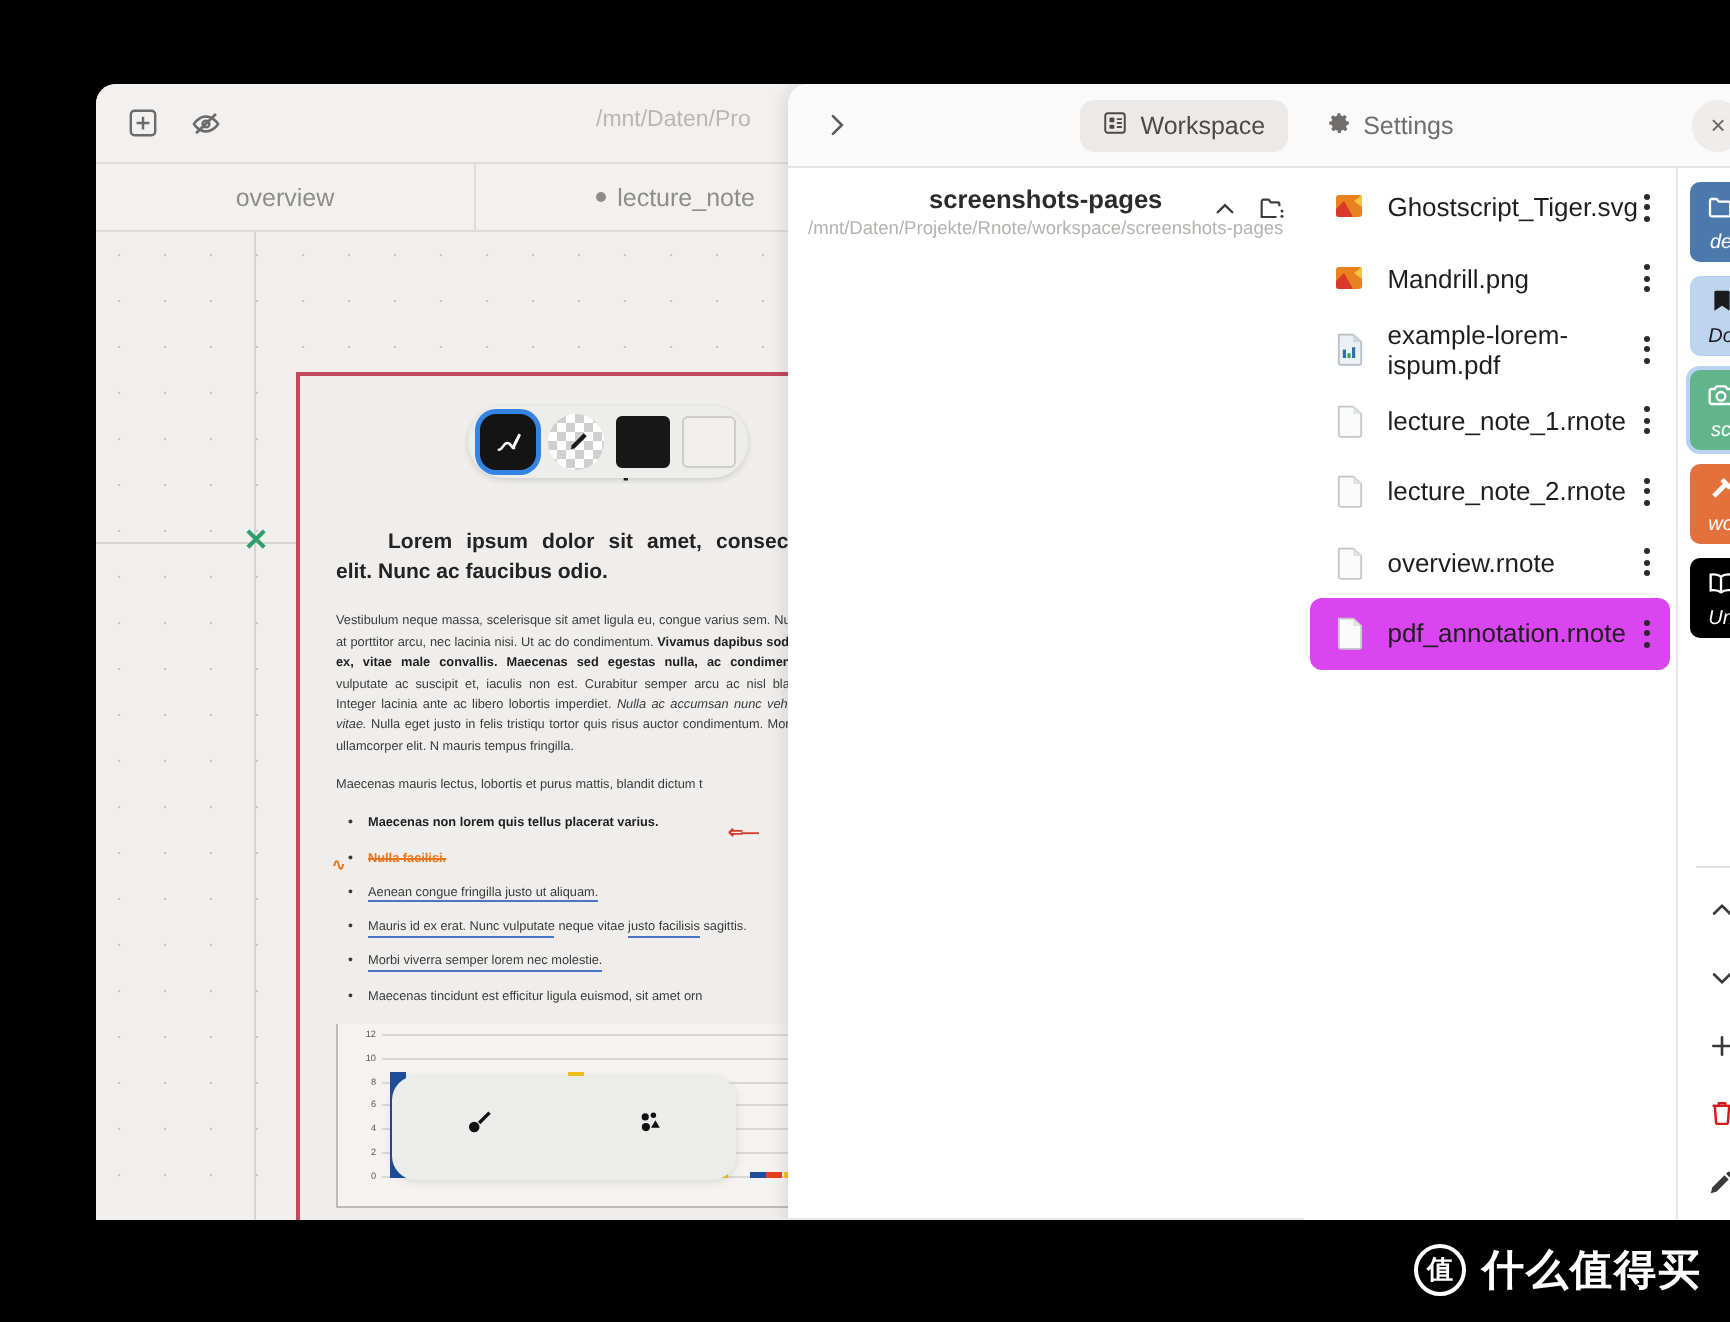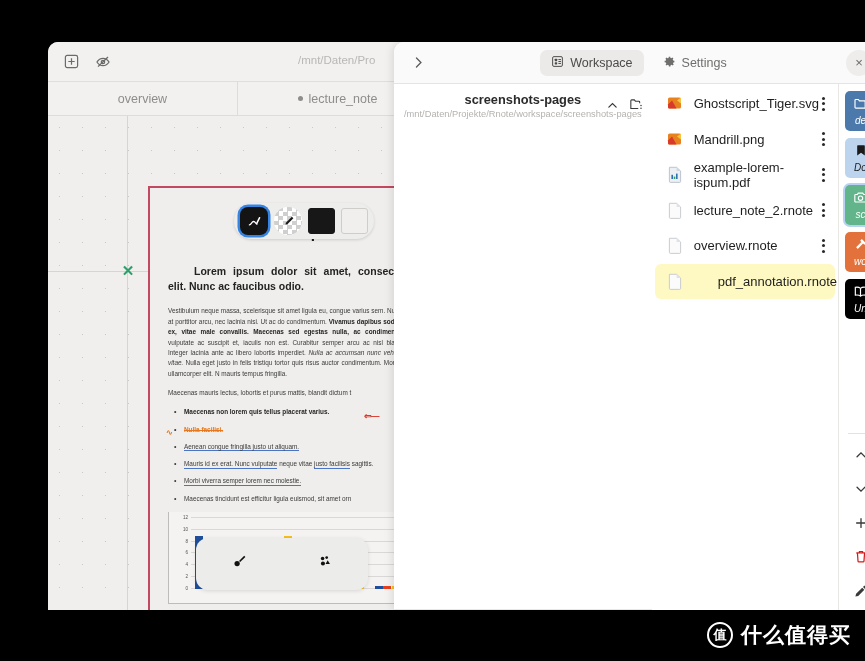--- a/index.html
+++ b/index.html
@@ -248,21 +248,21 @@
     color: #3c3b39;
   }
 
   .file-list { flex: 1; overflow: hidden; padding-top: 2px; }
   .file-row {
     position: relative; height: 35.5px;
     display: flex; align-items: center;
     padding: 0 10px 0 12px; margin: 0 3px;
     border-radius: 6px;
   }
-  .file-row.selected { background: #fef9c3; gap: 24px; }
+  .file-row.selected { background: #d946ef; }
   .file-icon {
     width: 16px; height: 18px; flex: none; margin-right: 11px;
     display: flex; align-items: center; justify-content: center;
   }
   .file-name { font-size: 13px; color: #1e1e1e; flex: 1; }
   .kebab {
     width: 3px; display: flex; flex-direction: column;
     gap: 2.4px; align-items: center;
   }
   .kebab i { width: 3px; height: 3px; border-radius: 50%; background: #2a2a2a; display:block; }
@@ -567,34 +567,48 @@
                 <i></i>
               </span>
             </div>
             <div class="file-row">
               <span class="file-icon">
                 <svg width="14" height="17" viewBox="0 0 14 17">
                   <path d="M1.4 1.3h7.2L12.6 5v10.4a1 1 0 01-1 1H2.4a1 1 0 01-1-1z" fill="#fbfbfb" stroke="#c4c7cb" stroke-width=".9"></path>
                   <path d="M8.6 1.3L12.6 5H8.6z" fill="#dfe2e6"></path>
                 </svg>
               </span>
-              <span class="file-name">lecture_note_2.rnote</span>
+              <span class="file-name">lecture_note_1.rnote</span>
               <span class="kebab">
                 <i></i>
                 <i></i>
                 <i></i>
               </span>
             </div>
             <div class="file-row">
               <span class="file-icon">
                 <svg width="14" height="17" viewBox="0 0 14 17">
                   <path d="M1.4 1.3h7.2L12.6 5v10.4a1 1 0 01-1 1H2.4a1 1 0 01-1-1z" fill="#fbfbfb" stroke="#c4c7cb" stroke-width=".9"></path>
                   <path d="M8.6 1.3L12.6 5H8.6z" fill="#dfe2e6"></path>
                 </svg>
               </span>
+              <span class="file-name">lecture_note_2.rnote</span>
+              <span class="kebab">
+                <i></i>
+                <i></i>
+                <i></i>
+              </span>
+            </div>
+            <div class="file-row">
+              <span class="file-icon">
+                <svg width="14" height="17" viewBox="0 0 14 17">
+                  <path d="M1.4 1.3h7.2L12.6 5v10.4a1 1 0 01-1 1H2.4a1 1 0 01-1-1z" fill="#fbfbfb" stroke="#c4c7cb" stroke-width=".9"></path>
+                  <path d="M8.6 1.3L12.6 5H8.6z" fill="#dfe2e6"></path>
+                </svg>
+              </span>
               <span class="file-name">overview.rnote</span>
               <span class="kebab">
                 <i></i>
                 <i></i>
                 <i></i>
               </span>
             </div>
             <div class="file-row selected">
               <span class="file-icon">
                 <svg width="14" height="17" viewBox="0 0 14 17">

